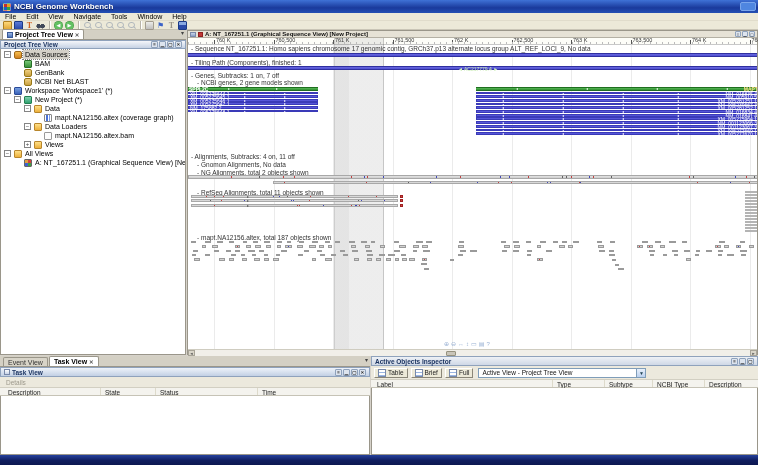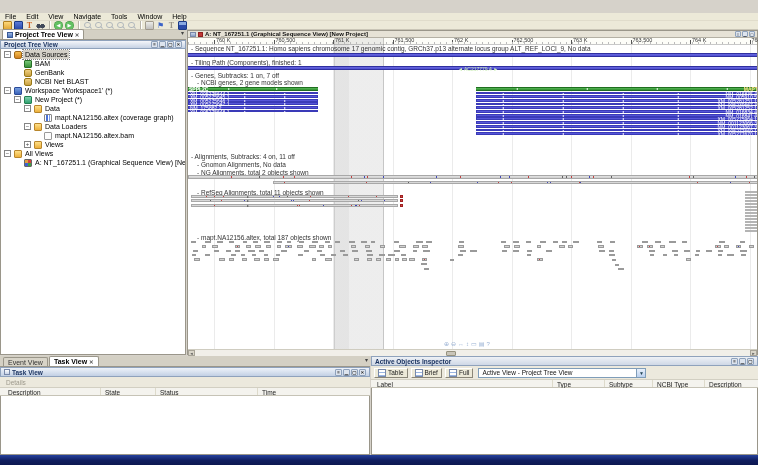--- a/index.html
+++ b/index.html
@@ -170,20 +170,25 @@
      border:1px solid #9a968a;border-top:none;}
 
   .bottom-strip{position:absolute;left:0;top:455px;width:758px;height:10px;
      background:linear-gradient(#26429e,#101d5e 55%,#0c1750);}
 </style>
 </head>
 <body>
 
 <div class="app" data-name="app-window">
 
+  <div class="titlebar" data-name="titlebar">
+    <span class="title-icon" data-name="app-icon"></span>
+    <span class="title-text" data-name="window-title">NCBI Genome Workbench</span>
+    <span class="tb-frag" data-name="titlebar-fragment"></span>
+  </div>
 
   <div class="menubar" data-name="menubar">
       <div class="menu-item" data-name="menu-item-file">File</div>
       <div class="menu-item" data-name="menu-item-edit">Edit</div>
       <div class="menu-item" data-name="menu-item-view">View</div>
       <div class="menu-item" data-name="menu-item-navigate">Navigate</div>
       <div class="menu-item" data-name="menu-item-tools">Tools</div>
       <div class="menu-item" data-name="menu-item-window">Window</div>
       <div class="menu-item" data-name="menu-item-help">Help</div>
     </div>

